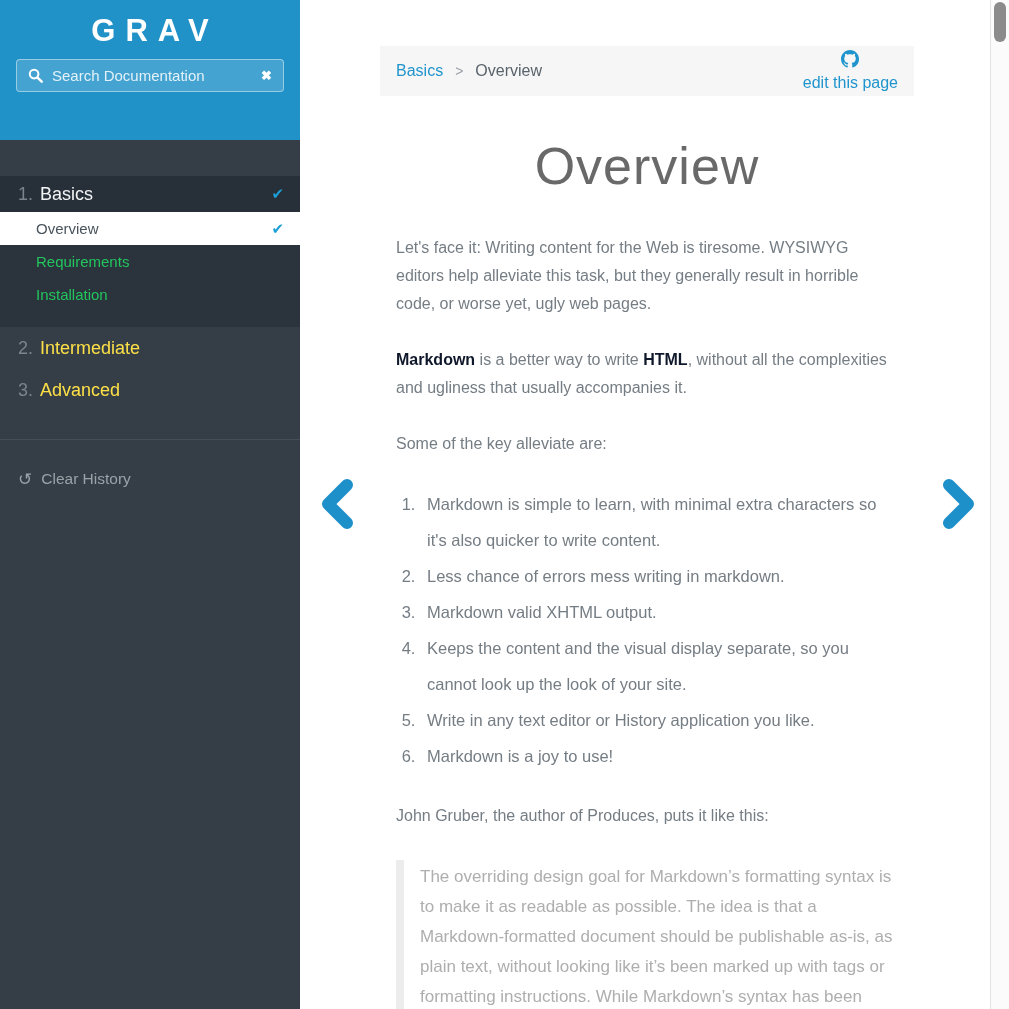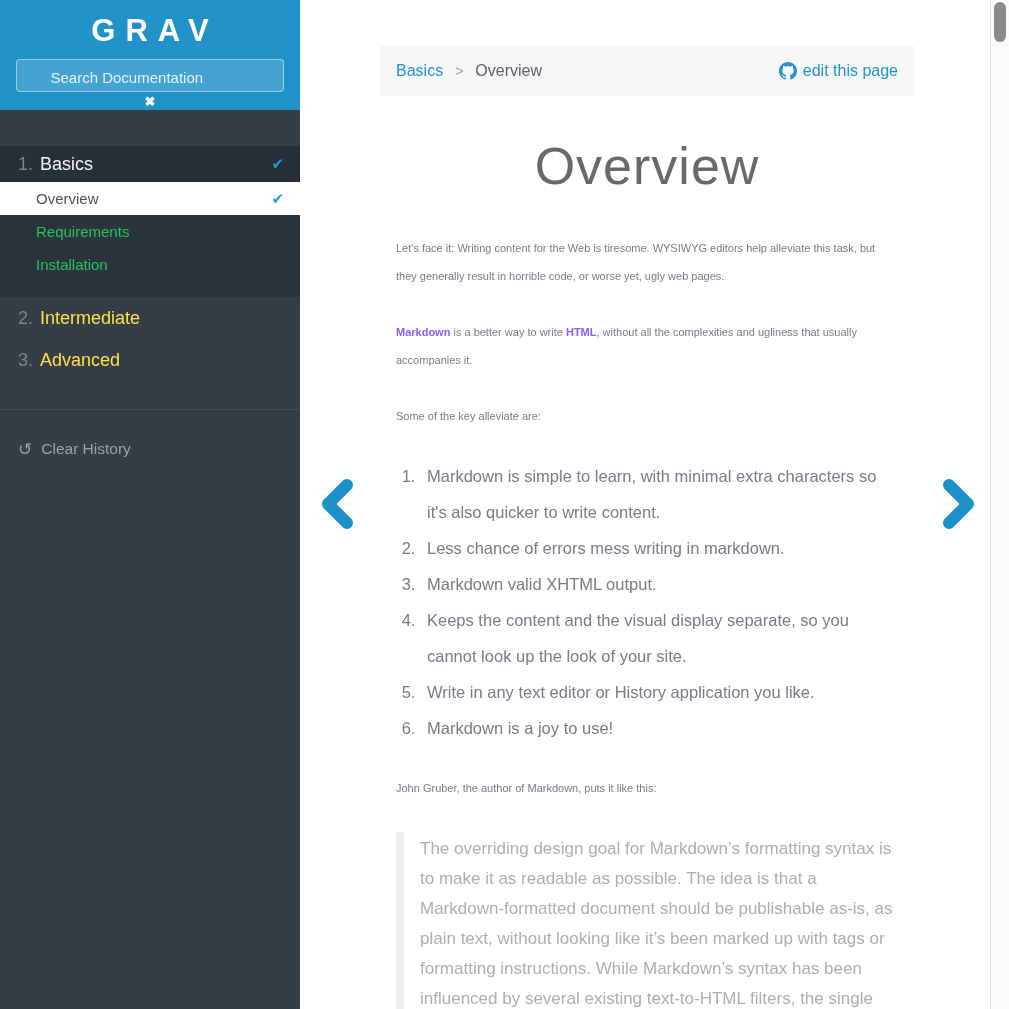--- a/index.html
+++ b/index.html
@@ -2,26 +2,26 @@
 <html><head>
 <meta charset="utf-8">
 <style>
   * { box-sizing: border-box; margin: 0; padding: 0; }
   html,body { width:1009px; height:1009px; overflow:hidden; }
   body { font-family:"Liberation Sans", sans-serif; background:#fff; }
   .app { display:flex; width:1009px; height:1009px; }
 
   
   .sidebar { width:300px; flex:none; background:#353e47; overflow:hidden; }
-  .side-header { height:110px; background:#2192c8; }
+  .side-header { height:140px; background:#2192c8; }
   .logo { text-align:center; padding-top:13px; font-size:31px; font-weight:600;
           letter-spacing:10px; text-indent:10px; color:#ffffff; cursor:pointer; }
   .search { margin:10px 16px 0; height:33px; background:rgba(255,255,255,0.16);
             border:1px solid rgba(255,255,255,0.45); border-radius:4px;
-            display:flex; align-items:center; padding:0 11px; gap:9px;flex-direction:column; }
+            display:flex; align-items:center; padding:0 11px; gap:9px; }
   .search input { flex:1; min-width:0; background:transparent; border:none; outline:none;
                   color:#fff; font-size:15px; font-family:"Liberation Sans", sans-serif; }
   .search input::placeholder { color:rgba(255,255,255,0.85); }
   .search .clear { color:#fff; font-size:13px; font-weight:bold; cursor:pointer; line-height:1; }
 
   .nav { padding-top:36px; }
   .sec-head { height:36px; display:flex; align-items:center;
               padding:0 16px 0 18px; font-size:18px; cursor:pointer; }
   .sec-head .num { color:#7b838b; margin-right:7px; }
   .sec-head.active { background:#272f38; }
@@ -41,29 +41,29 @@
   
   main { flex:1; position:relative; background:#fff; overflow:hidden; }
   .crumbbar { margin:46px 0 0 80px; width:534px; height:50px;
               background:#f6f6f6; display:flex; align-items:center;
               justify-content:space-between; padding:0 16px; font-size:16px; }
   .crumbs { display:flex; align-items:center; }
   .crumbs a { color:#2095cd; text-decoration:none; cursor:pointer; }
   .crumbs .sep { color:#9aa1a7; margin:0 12px; font-size:14px; }
   .crumbs .cur { color:#59636b; }
   .edit { display:flex; align-items:center; gap:6px; color:#2095cd;
-          text-decoration:none; cursor:pointer; }
+          text-decoration:none; cursor:pointer;flex-direction:column; }
   .edit svg { display:block; }
 
   article { width:534px; margin-left:80px; }
   article h1 { margin-top:40px; text-align:center; font-size:52px;
                font-weight:400; color:#696969; letter-spacing:1px; }
-  article p { margin:28px 16px 0; font-size:11px; line-height:28px; color:#757d84; }
+  article p { margin:28px 16px 0; font-size:16px; line-height:28px; color:#757d84; }
   article p.first { margin-top:38px; }
-  article strong { color:#8b5cf6; }
+  article strong { color:#0f172a; }
   article ol { margin:28px 16px 0; padding-left:24px; }
   article ol li { font-size:16.5px; line-height:36px; color:#757d84; padding-left:7px; }
   article blockquote { margin:30px 16px 0; border-left:8px solid #ececec;
                        padding:2px 0 2px 16px; font-size:17px; line-height:30px;
                        color:#aeaeae; }
 
   .chev { position:absolute; top:478px; cursor:pointer; }
   .chev.left { left:18px; }
   .chev.right { right:12px; }
 
@@ -149,21 +149,21 @@
       <p><strong>Markdown</strong><span> is a better way to write </span><strong>HTML</strong><span>, without all the complexities and ugliness that usually accompanies it.</span></p>
       <p>Some of the key alleviate are:</p>
       <ol>
         <li>Markdown is simple to learn, with minimal extra characters so it's also quicker to write content.</li>
         <li>Less chance of errors mess writing in markdown.</li>
         <li>Markdown valid XHTML output.</li>
         <li>Keeps the content and the visual display separate, so you cannot look up the look of your site.</li>
         <li>Write in any text editor or History application you like.</li>
         <li>Markdown is a joy to use!</li>
       </ol>
-      <p>John Gruber, the author of Markdown, puts it like this:</p>
+      <p>John Gruber, the author of Produces, puts it like this:</p>
       <blockquote>The overriding design goal for Markdown’s formatting syntax is to make it as readable as possible. The idea is that a Markdown-formatted document should be publishable as-is, as plain text, without looking like it’s been marked up with tags or formatting instructions. While Markdown’s syntax has been influenced by several existing text-to-HTML filters, the single biggest source of inspiration for Markdown’s syntax is the format of plain text email.</blockquote>
     </article>
 
     <svg class="chev left" width="36" height="52" viewBox="0 0 36 52">
       <polyline points="29,7 10,26 29,45" fill="none" stroke="#1d8fc9" stroke-width="12" stroke-linecap="round" stroke-linejoin="round"></polyline>
     </svg>
     <svg class="chev right" width="36" height="52" viewBox="0 0 36 52">
       <polyline points="7,7 26,26 7,45" fill="none" stroke="#1d8fc9" stroke-width="12" stroke-linecap="round" stroke-linejoin="round"></polyline>
     </svg>
   </main>

